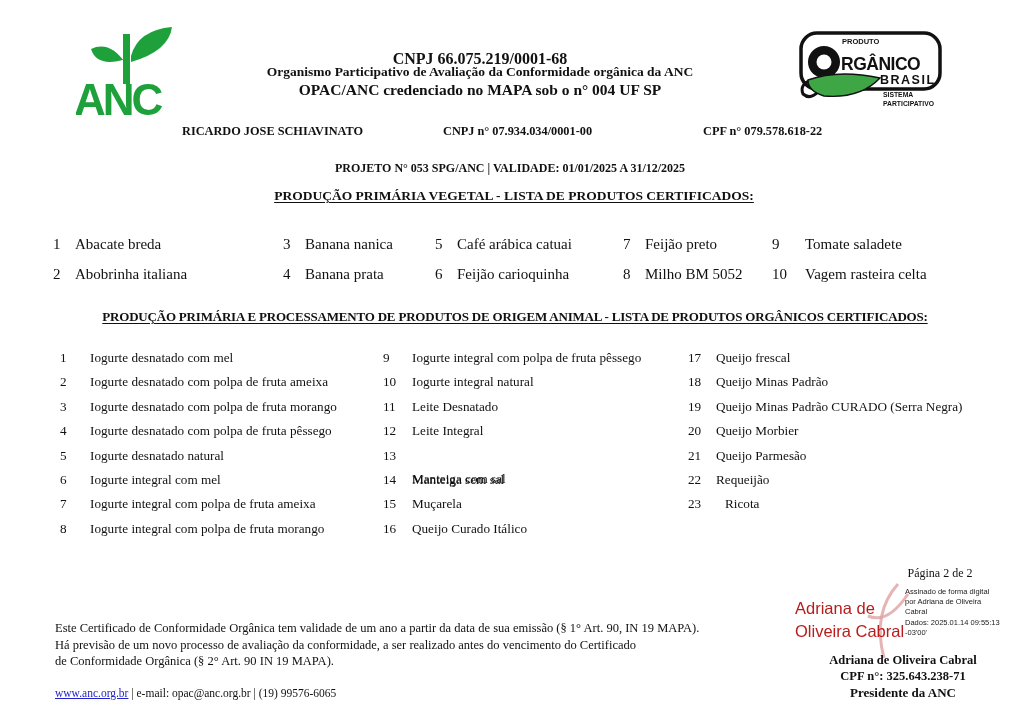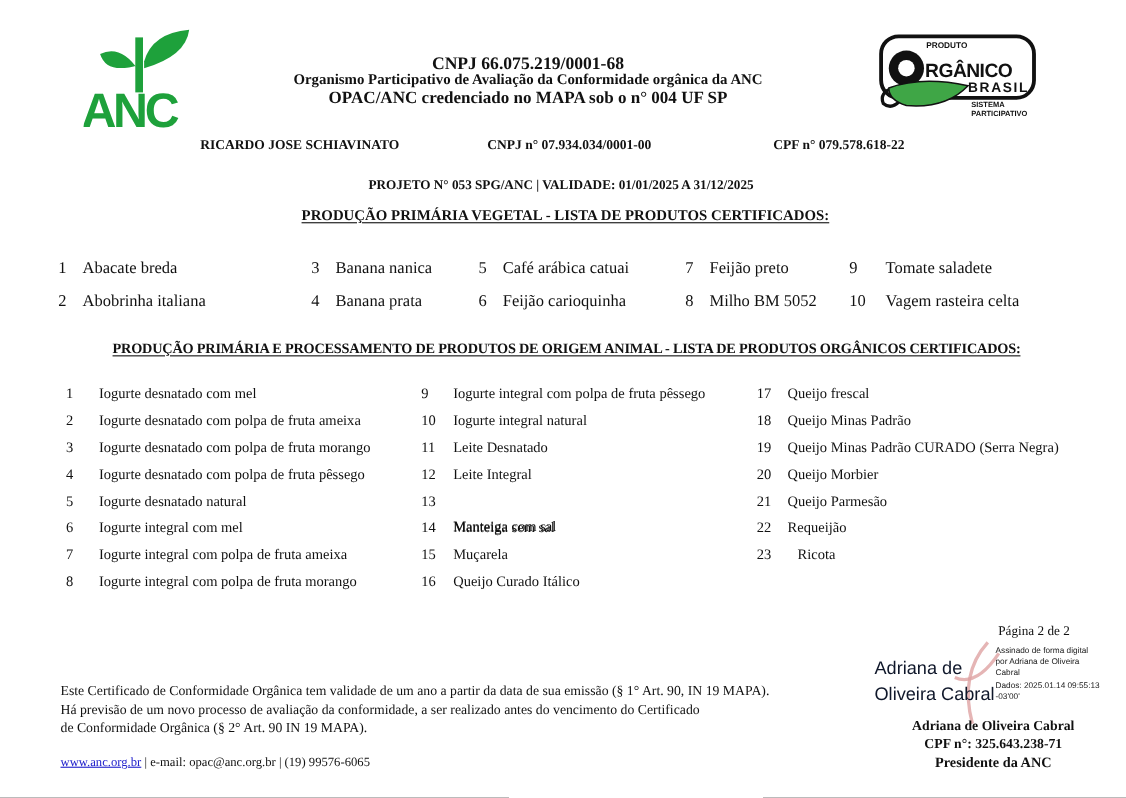--- a/index.html
+++ b/index.html
@@ -28,21 +28,21 @@
   .list2 .pnum,.list2 .pname{font-size:13.2px;}
   
   .foot-l1{left:55px;top:621px;font-size:12.5px;}
   .foot-l2{left:55px;top:638px;font-size:12.5px;}
   .foot-l3{left:55px;top:654px;font-size:12.5px;}
   .foot-l4{left:55px;top:671px;font-size:11.5px;}
   .foot-l5{left:55px;top:687px;font-size:11.5px;}
   .link{color:#2222cc;text-decoration:underline;cursor:pointer;}
   
   .page-num{left:860px;top:566px;width:160px;font-size:12px;}
-  .sig-big{left:795px;top:597px;font-size:16.5px;line-height:22.5px;color:#0f172a;white-space:nowrap;}
+  .sig-big{left:795px;top:597px;font-size:16.5px;line-height:22.5px;color:#b91c1c;white-space:nowrap;}
   .sig-small{left:905px;top:587px;font-size:7.5px;line-height:10.2px;color:#1a1a1a;white-space:nowrap;}
   .sig-n1{left:790px;top:653px;width:226px;font-size:12.5px;}
   .sig-n2{left:790px;top:669px;width:226px;font-size:12.5px;}
   .sig-n3{left:790px;top:685px;width:226px;font-size:13px;}
   svg{display:block;}
 </style>
 </head>
 <body>
 
 <div id="canvas">

